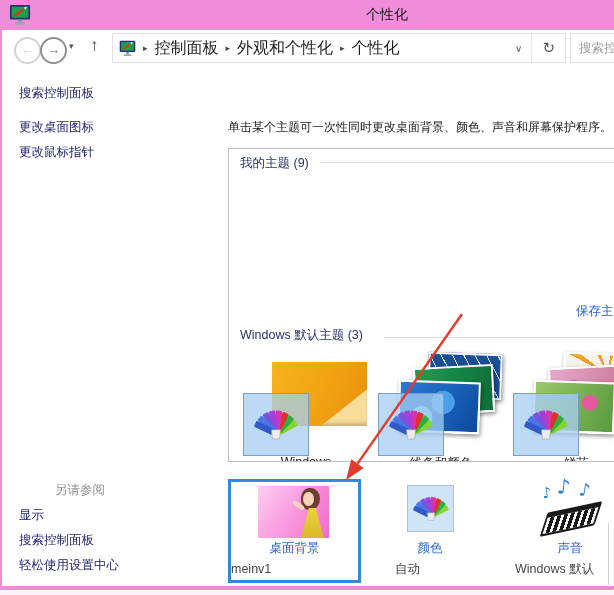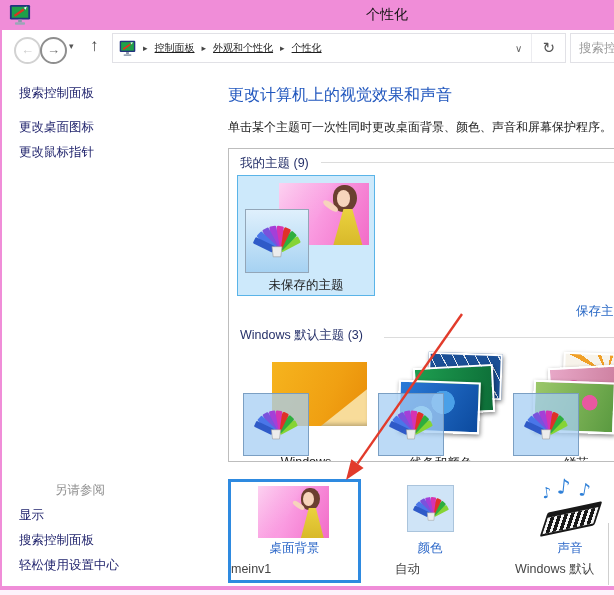--- a/index.html
+++ b/index.html
@@ -19,21 +19,21 @@
   
   .navbar{position:absolute;left:2px;top:30px;width:612px;height:36px;background:#fff;}
   .navbtn{position:absolute;width:23px;height:23px;border-radius:50%;text-align:center;line-height:21px;font-size:13px;}
   .btn-back{left:12px;top:7px;border:2px solid #d2d2d2;color:#cccccc;}
   .btn-fwd{left:38px;top:7px;border:2px solid #8e8e8e;color:#6f6f6f;}
   .btn-caret{position:absolute;left:67px;top:11px;font-size:9px;color:#555;}
   .btn-up{position:absolute;left:88px;top:6px;font-size:17px;color:#444;}
   .addressbar{position:absolute;left:110px;top:3px;width:454px;height:30px;border:1px solid #e1e1e6;box-sizing:border-box;display:flex;align-items:center;background:#fff;}
   .addr-icon{width:17px;height:17px;margin-left:6px;flex:0 0 auto;}
   .crumb-sep{font-size:9px;color:#444;padding:0 7px;}
-  .crumb{font-size:10px;color:#1e1e1e;white-space:nowrap;cursor:default;text-decoration:underline;}
+  .crumb{font-size:16px;color:#1e1e1e;white-space:nowrap;cursor:default;}
   .addr-spacer{flex:1;}
   .addr-chevron{font-size:10px;color:#666;padding:0 9px;}
   .addr-refresh{font-size:15px;color:#555;padding:0 10px;border-left:1px solid #ececf0;line-height:28px;}
   .searchbox{position:absolute;left:568px;top:3px;width:120px;height:30px;border:1px solid #e1e1e6;box-sizing:border-box;background:#fff;}
   .searchbox input{border:0;outline:0;width:100%;height:100%;padding:0 0 0 8px;font-size:12.5px;font-family:inherit;color:#555;background:transparent;}
   .searchbox input::placeholder{color:#9a9a9a;opacity:1;}
 
   
   .side-link{position:absolute;left:19px;font-size:12.5px;color:#21246d;white-space:nowrap;cursor:pointer;}
   .side-header{position:absolute;left:19px;font-size:12.5px;color:#8f8f8f;white-space:nowrap;margin-left:36px;}
@@ -176,41 +176,26 @@
   </div>
 
   <div class="side-link" style="top:85px">搜索控制面板</div>
   <div class="side-link" style="top:119px">更改桌面图标</div>
   <div class="side-link" style="top:144px">更改鼠标指针</div>
   <div class="side-header" style="top:482px">另请参阅</div>
   <div class="side-link" style="top:507px">显示</div>
   <div class="side-link" style="top:532px">搜索控制面板</div>
   <div class="side-link" style="top:557px">轻松使用设置中心</div>
 
-  <div class="page-heading">更改计算机上的视觉效果和声音</div>
   <div class="page-subtitle">单击某个主题可一次性同时更改桌面背景、颜色、声音和屏幕保护程序。</div>
 
   <div class="themes-box">
     <div class="group-header" style="left:11px;top:6px">我的主题 (9)</div>
     <div class="group-rule" style="left:92px;top:13px"></div>
 
-    <div class="tile tile-selected">
-      <div class="wp wp-meinv" style="left:41px;top:7px;width:90px;height:62px">
-        <div class="girl-hair"></div>
-        <div class="girl-face"></div>
-        <div class="girl-arm"></div>
-        <div class="girl-dress"></div>
-      </div>
-      <div class="fan-box fan-box-solid" style="left:7px;top:33px;width:62px;height:62px">
-        <svg width="48" height="38">
-            <use href="#sym-fan"></use>
-          </svg>
-      </div>
-      <div class="tile-label" style="top:101px">未保存的主题</div>
-    </div>
 
     <a class="group-header" style="left:347px;top:154px;color:#2767c5;cursor:pointer">保存主题</a>
 
     <div class="group-header" style="left:11px;top:178px">Windows 默认主题 (3)</div>
     <div class="group-rule" style="left:155px;top:188px"></div>
 
     <div class="tile" style="left:8px;top:204px;height:120px">
       <div class="wp wp-win8" style="left:35px;top:9px;width:95px;height:64px"></div>
       <div class="fan-box fan-box-glass" style="left:6px;top:40px;width:64px;height:61px">
         <svg width="44" height="35">

